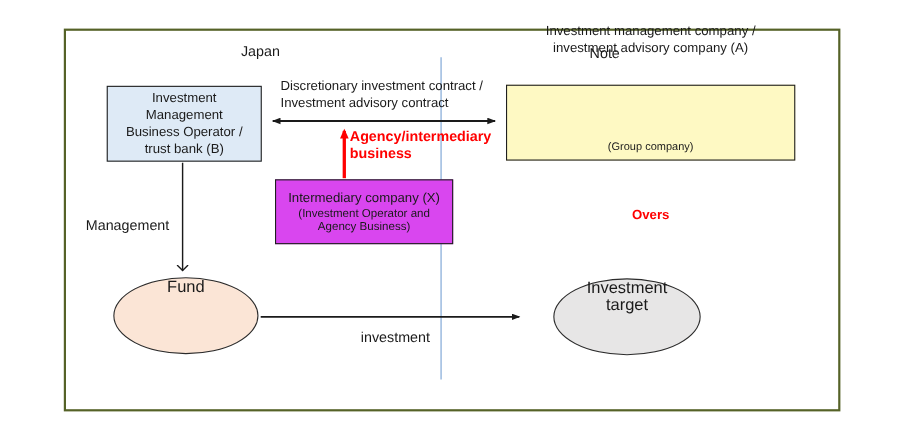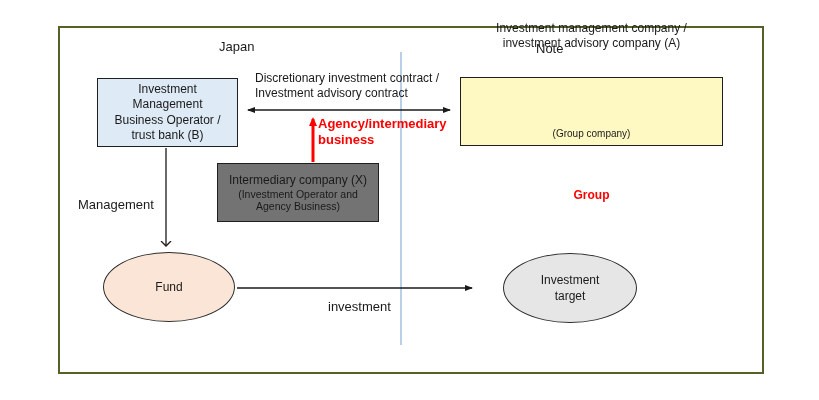--- a/index.html
+++ b/index.html
@@ -29,30 +29,30 @@
   }
   #box-company-a {
     left: 460px; top: 77px; width: 263px; height: 69px;
     background: #fef9c3;
     gap: 48px;
   }
   #box-company-a .main { font-size: 12px; line-height: 15px; }
   #box-company-a .sub { font-size: 10px; line-height: 13px; margin-top: 28px; }
   #box-company-a .note { font-size: 12px; line-height: 14px; font-weight: bold; color: #ff0000; }
   #box-intermediary {
-    left: 217px; top: 163px; width: 162px; height: 59px;
-    background: #737373; border-width: 1.5px;
+    left: 250px; top: 163px; width: 162px; height: 59px;
+    background: #d946ef; border-width: 1.5px;
   }
   #box-intermediary .main { font-size: 12px; line-height: 15px; }
   #box-intermediary .sub { font-size: 10.5px; line-height: 12.5px; }
 
   .ellipse {
     position: absolute; border: 1.4px solid #2b2b2b; border-radius: 50%;
-    display: flex; align-items: center; justify-content: center;
-    text-align: center; font-size: 12px; line-height: 16px; white-space: pre-line;
+    display: flex; justify-content: center;
+    text-align: center; font-size: 15px; line-height: 16px; white-space: pre-line;
   }
   #fund-ellipse { left: 103px; top: 252px; width: 132px; height: 70px; background: #fbe5d6; }
   #target-ellipse { left: 503px; top: 253px; width: 134px; height: 70px; background: #e7e6e6; }
 
   .edge-label { position: absolute; font-size: 12px; color: #1a1a1a; white-space: pre-line; }
   #contract-label { left: 255px; top: 71px; line-height: 15px; }
   #agency-label { left: 318px; top: 116px; font-size: 13px; line-height: 16px; font-weight: bold; color: #ff0000; }
   #management-label { left: 78px; top: 197px; font-size: 13px; }
   #investment-label { left: 328px; top: 299px; font-size: 13px; }
 </style>
@@ -97,21 +97,21 @@
     <span class="main">Investment
 Management
 Business Operator /
 trust bank (B)</span>
   </div>
 
   <div class="node-box" id="box-company-a">
     <span class="main">Investment management company /
 investment advisory company (A)</span>
     <span class="sub">(Group company)</span>
-    <span class="note">Group</span>
+    <span class="note">Overs</span>
   </div>
 
   <div class="node-box" id="box-intermediary">
     <span class="main">Intermediary company (X)</span>
     <span class="sub">(Investment Operator and
 Agency Business)</span>
   </div>
 
   <div class="ellipse" id="fund-ellipse">
     <span>Fund</span>

